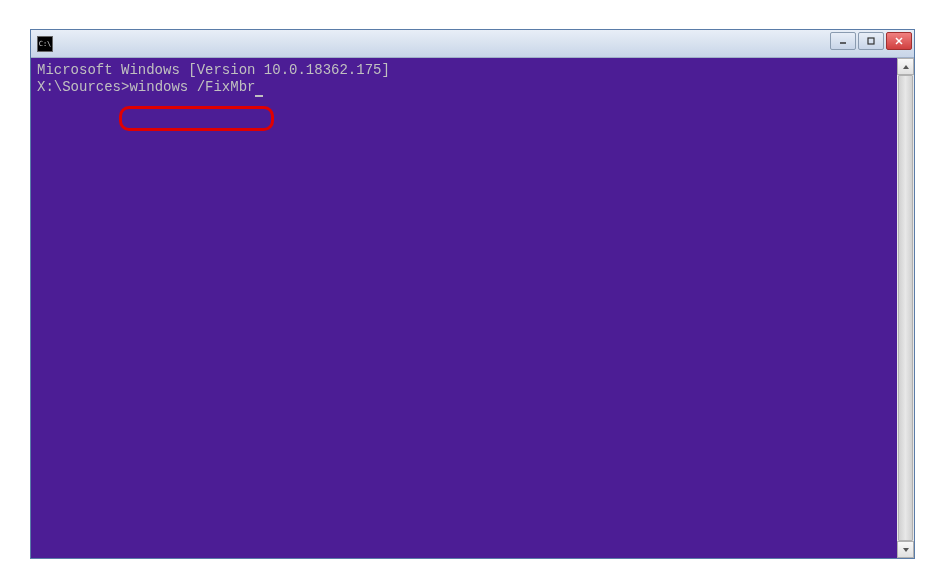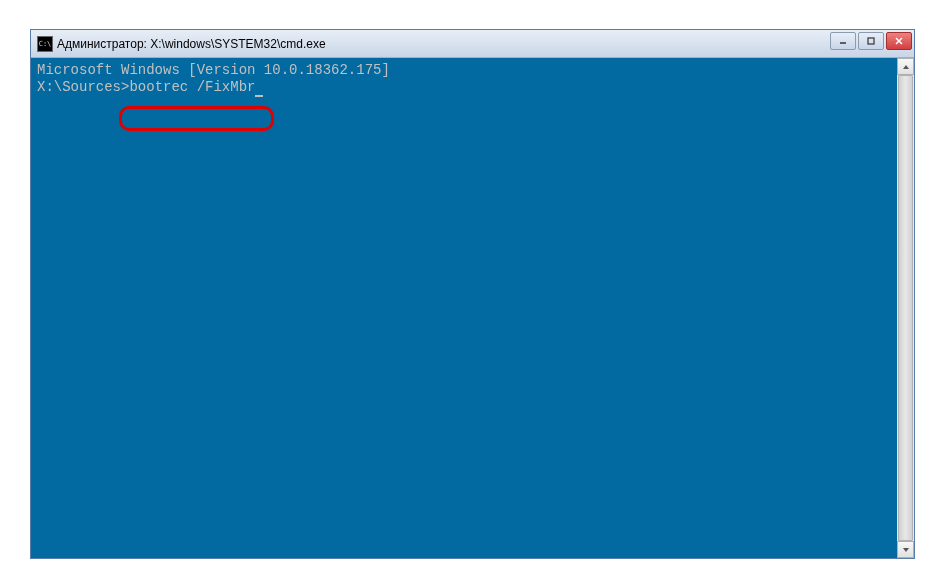--- a/index.html
+++ b/index.html
@@ -76,21 +76,21 @@
     }
     .win-btn.close {
       background: linear-gradient(to bottom, #f08080, #d04040);
       border-color: #a03030;
     }
     .win-btn svg {
       width: 10px;
       height: 10px;
     }
     .terminal {
-      background: #0369a1;
+      background: #4c1d95;
       height: calc(100% - 28px);
       padding: 4px 6px;
       font-family: 'Consolas', 'Courier New', monospace;
       font-size: 14px;
       line-height: 17px;
       color: #c0c0c0;
       position: relative;
       overflow: hidden;
     }
     .terminal-line {
@@ -167,21 +167,20 @@
     }
   </style>
 </head>
 <body>
 
 <div class="window">
   <div class="titlebar">
     <div class="titlebar-icon">
       <span>C:\</span>
     </div>
-    <span class="titlebar-text">Администратор: X:\windows\SYSTEM32\cmd.exe</span>
     <div class="window-controls">
       <div class="win-btn minimize">
         <svg viewBox="0 0 10 10">
             <line x1="2" y1="7" x2="8" y2="7" stroke="#333" stroke-width="1.5"></line>
           </svg>
       </div>
       <div class="win-btn maximize">
         <svg viewBox="0 0 10 10">
             <rect x="2" y="2" width="6" height="6" fill="none" stroke="#333" stroke-width="1.2"></rect>
           </svg>
@@ -192,21 +191,21 @@
             <line x1="8" y1="2" x2="2" y2="8" stroke="#fff" stroke-width="1.5"></line>
           </svg>
       </div>
     </div>
   </div>
 
   <div class="terminal">
     <div class="terminal-line">Microsoft Windows [Version 10.0.18362.175]</div>
     <div class="terminal-line"></div>
     <div class="terminal-line prompt-line">
-      <span>X:\Sources&gt;</span><span>bootrec /FixMbr</span><span class="cursor"></span>
+      <span>X:\Sources&gt;</span><span>windows /FixMbr</span><span class="cursor"></span>
     </div>
     <div class="highlight-box"></div>
   </div>
 
   <div class="scrollbar">
     <div class="scroll-btn up">
       <svg viewBox="0 0 8 8">
           <polygon points="4,2 7,6 1,6" fill="#555"></polygon>
         </svg>
     </div>

